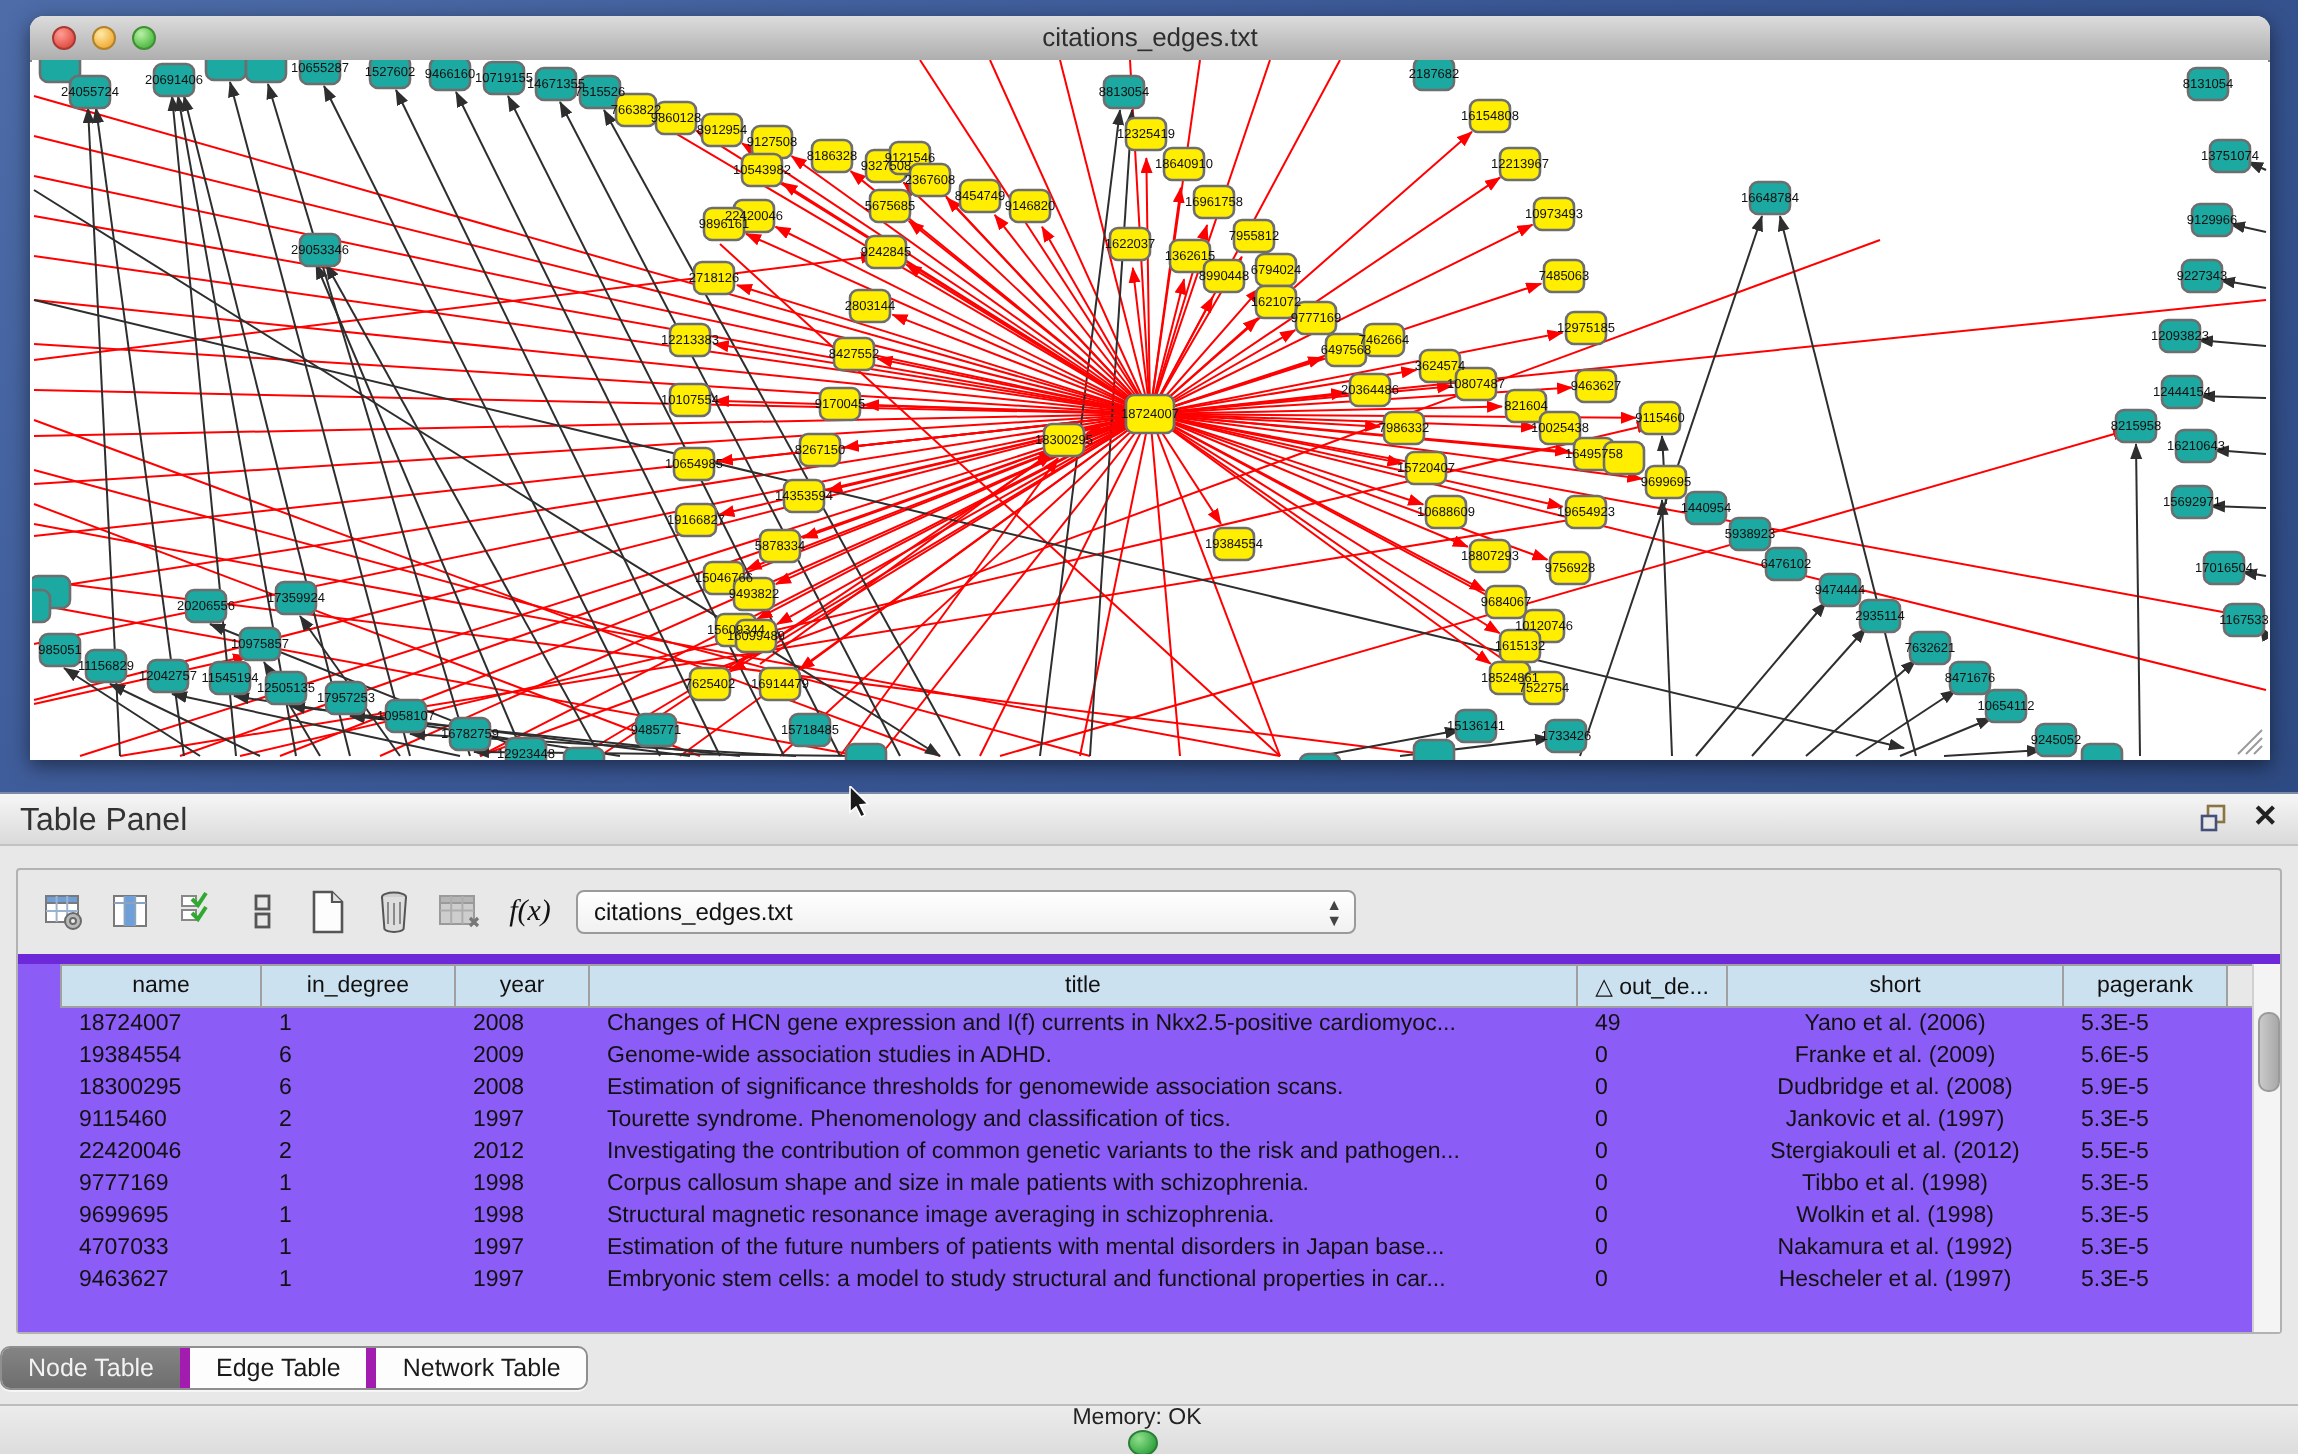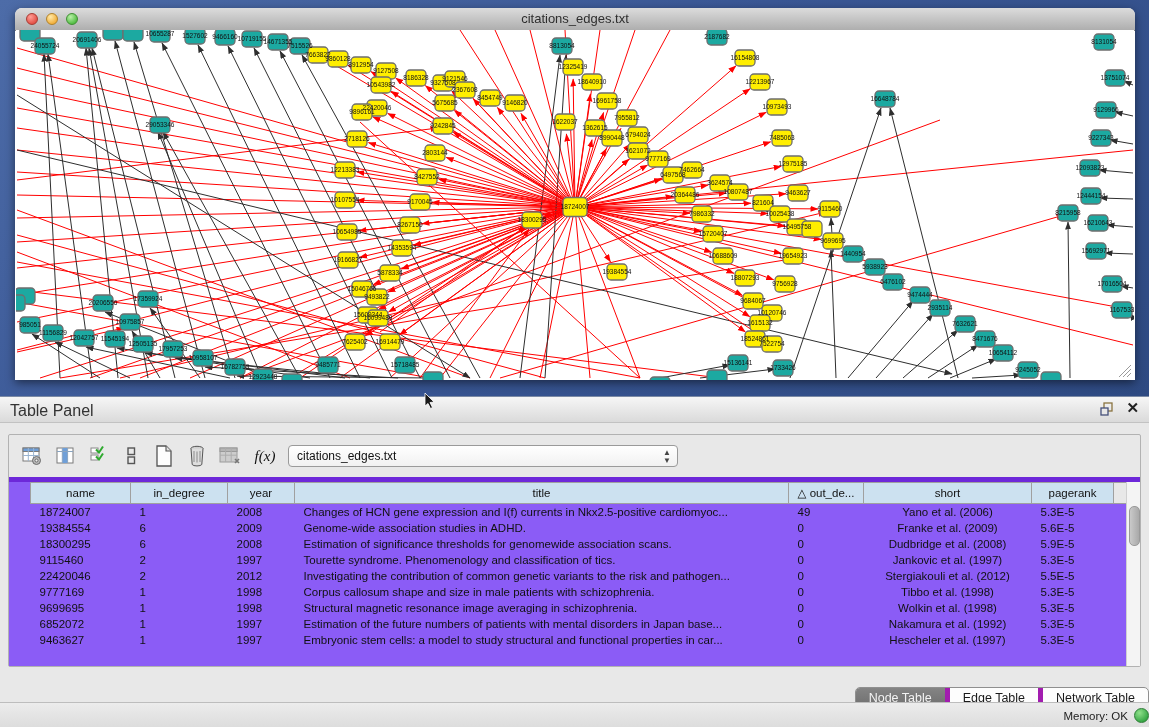--- a/index.html
+++ b/index.html
@@ -52,31 +52,31 @@
   table.grid th{height:20px;background:#cce1f0;border:1px solid #a0a0a0;
                 font-weight:normal;text-align:center;padding:0 3px;overflow:hidden;white-space:nowrap;cursor:pointer;}
   table.grid th.filler{background:#e8e8e8;border-left:none;}
   table.grid td{height:16px;padding:0 0 0 9px;white-space:nowrap;overflow:hidden;
                 text-overflow:clip;border:none;}
   table.grid td.c-short{text-align:center;padding:0;}
   .vscroll{position:absolute;right:0;top:0;bottom:0;width:13px;background:#f4f4f4;border-left:1px solid #d0d0d0;}
   .vthumb{position:absolute;left:2px;top:24px;width:9px;height:38px;border-radius:5px;
           background:linear-gradient(90deg,#c9c9c9,#a9a9a9);border:1px solid #9a9a9a;cursor:pointer;}
 
-  .tabs-row{position:absolute;left:0;right:0;bottom:19px;display:flex;justify-content:flex-end;}
+  .tabs-row{position:absolute;left:0;right:0;bottom:33px;display:flex;justify-content:flex-start;}
   .seg{display:inline-flex;border:1px solid #8f8f8f;border-radius:5px;overflow:hidden;
        background:#fdfdfd;box-shadow:0 1px 0 rgba(255,255,255,.6);}
   .seg button{font-family:"Liberation Sans",sans-serif;font-size:12.5px;border:none;background:transparent;
               padding:3px 13px;cursor:pointer;color:#1a1a1a;border-left:5px solid #a21caf;}
   .seg button:first-child{border-left:none;}
   .seg button.active{background:linear-gradient(#848484,#6e6e6e);color:#f3f3f3;}
 
   .status-bar{position:absolute;left:0;right:0;bottom:0;height:25px;background:linear-gradient(#ececec,#dcdcdc);
               border-top:1px solid #bdbdbd;display:flex;align-items:center;justify-content:flex-end;
-              padding-right:0;font-size:11.5px;color:#222;}
+              padding-right:12px;font-size:11.5px;color:#222;flex-direction:column;}
   .mem-dot{width:13px;height:13px;border-radius:50%;margin-left:6px;
            background:radial-gradient(circle at 35% 30%,#8fe08a,#35a544 75%);border:1px solid #2d7d36;cursor:pointer;}
 </style>
 </head>
 <body>
 
 <div class="desktop">
   <div class="net-window">
     <div class="titlebar">
       <div class="lights">
@@ -700,21 +700,21 @@
               <td class="c-name">9699695</td>
               <td class="c-indeg">1</td>
               <td class="c-year">1998</td>
               <td class="c-title">Structural magnetic resonance image averaging in schizophrenia.</td>
               <td class="c-out">0</td>
               <td class="c-short">Wolkin et al. (1998)</td>
               <td class="c-pagerank">5.3E-5</td>
               <td></td>
             </tr>
             <tr>
-              <td class="c-name">6852072</td>
+              <td class="c-name">4707033</td>
               <td class="c-indeg">1</td>
               <td class="c-year">1997</td>
               <td class="c-title">Estimation of the future numbers of patients with mental disorders in Japan base...</td>
               <td class="c-out">0</td>
               <td class="c-short">Nakamura et al. (1992)</td>
               <td class="c-pagerank">5.3E-5</td>
               <td></td>
             </tr>
             <tr>
               <td class="c-name">9463627</td>

